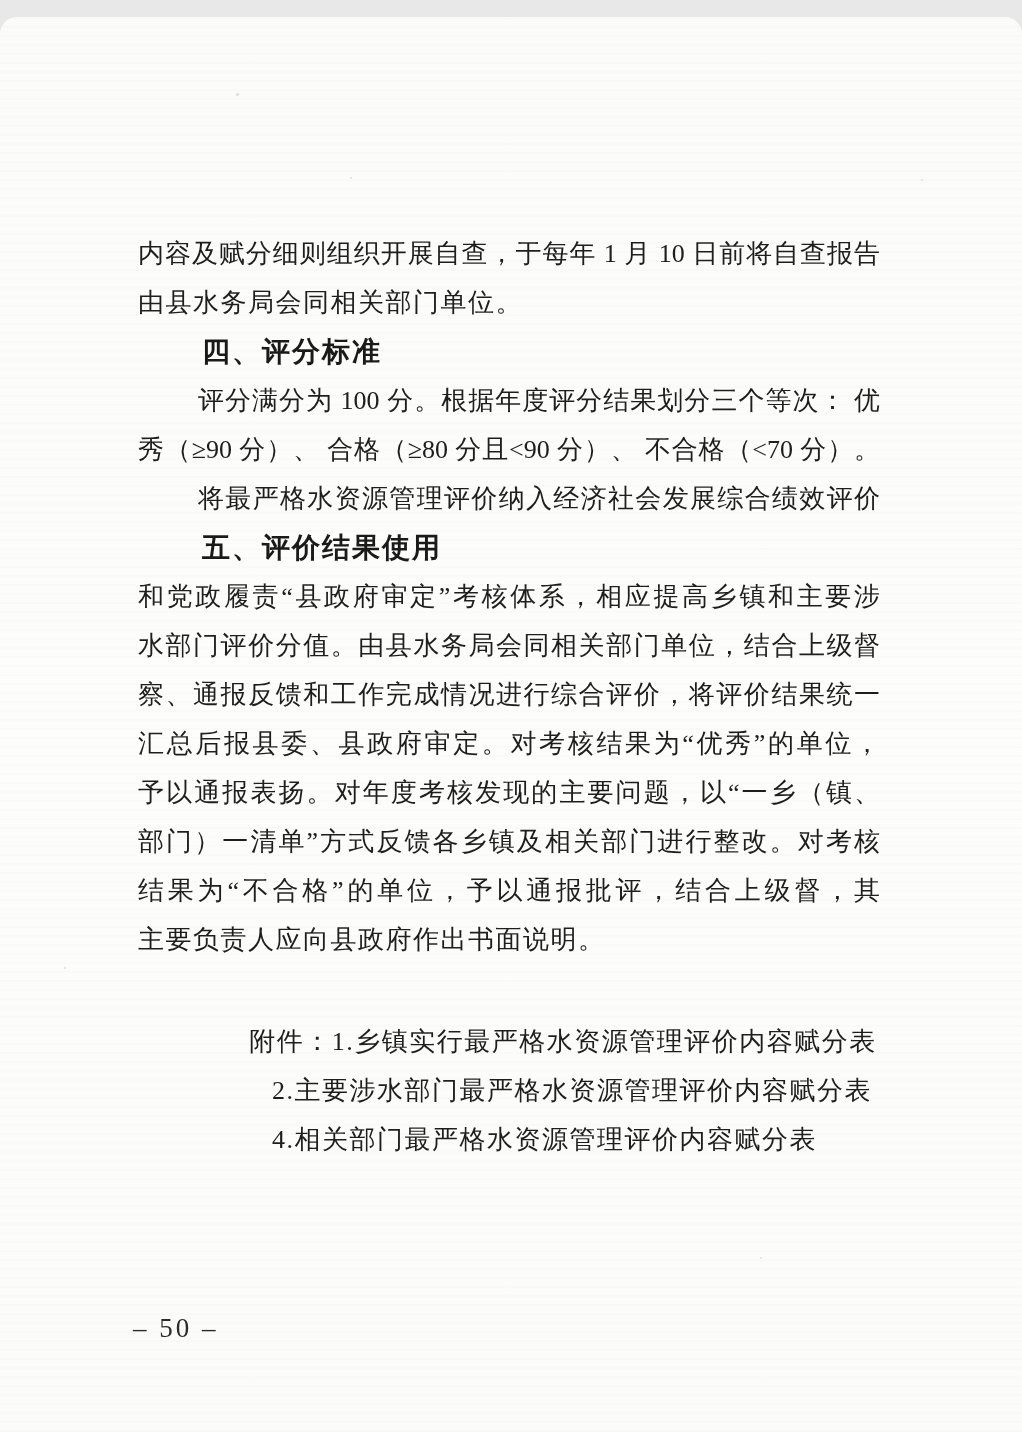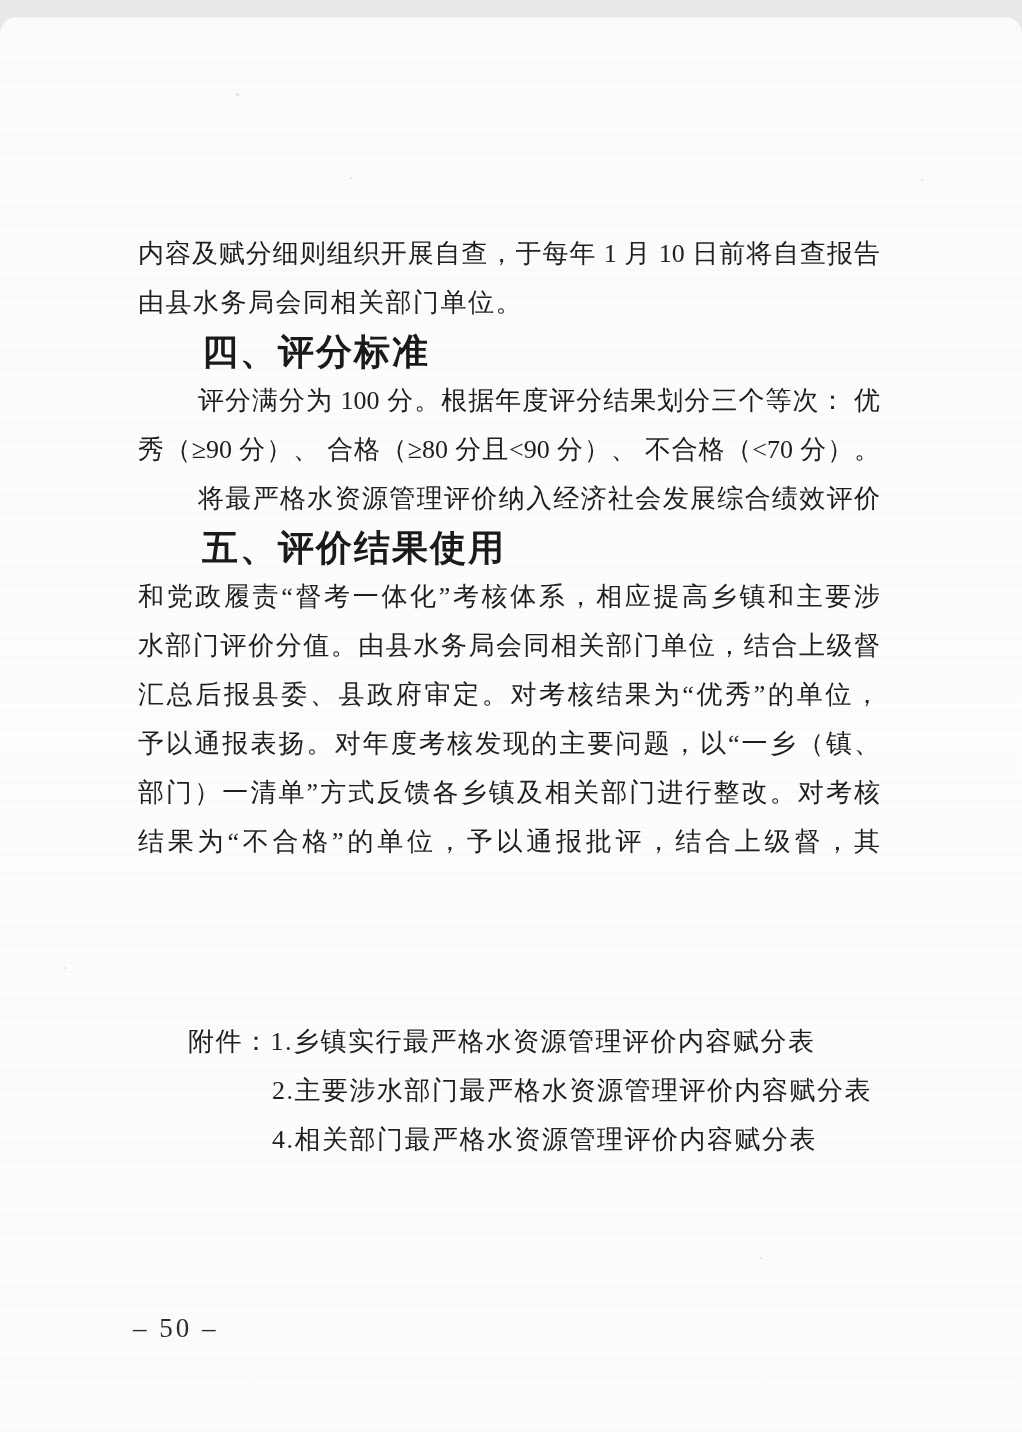--- a/index.html
+++ b/index.html
@@ -42,40 +42,40 @@
     letter-spacing: normal;
     text-align: justify;
     text-align-last: justify;
   }
   .ind {
     text-indent: 60px;
   }
   .head {
     font-family: "Liberation Sans", "DejaVu Sans", sans-serif;
     font-weight: 700;
-    font-size: 36px;
+    font-size: 28px;
     text-indent: 64px;
     letter-spacing: 2px;
     color: #1a1a1a;
   }
   .attachments {
     position: absolute;
     left: 138px;
     top: 1000px;
     width: 800px;
   }
   .att-line {
     margin: 0;
     height: 49px;
     line-height: 49px;
     font-size: 26px;
     letter-spacing: 1.5px;
     color: #1e1e1e;
   }
-  .att-first { padding-left: 50px; }
+  .att-first { padding-left: 50px; text-align: center; }
   .att-cont  { padding-left: 134px; }
   .page-number {
     position: absolute;
     left: 133px;
     top: 1296px;
     font-size: 27px;
     letter-spacing: 3px;
     color: #2b2b2b;
     font-family: "Liberation Serif", "DejaVu Serif", serif;
   }
@@ -104,26 +104,28 @@
   <span class="speck s5"></span>
 
   <div class="textblock">
     <p class="line fill">内容及赋分细则组织开展自查，于每年 1 月 10 日前将自查报告</p>
     <p class="line">由县水务局会同相关部门单位。</p>
     <p class="line head">四、评分标准</p>
     <p class="line fill ind">评分满分为 100 分。根据年度评分结果划分三个等次： 优</p>
     <p class="line fill">秀（≥90 分）、 合格（≥80 分且&lt;90 分）、 不合格（&lt;70 分）。</p>
     <p class="line fill ind">将最严格水资源管理评价纳入经济社会发展综合绩效评价</p>
     <p class="line head">五、评价结果使用</p>
-    <p class="line fill">和党政履责“督考一体化”考核体系，相应提高乡镇和主要涉</p>
+    <p class="line fill">和党政履责“县政府审定”考核体系，相应提高乡镇和主要涉</p>
     <p class="line fill">水部门评价分值。由县水务局会同相关部门单位，结合上级督</p>
+    <p class="line fill">察、通报反馈和工作完成情况进行综合评价，将评价结果统一</p>
     <p class="line fill">汇总后报县委、县政府审定。对考核结果为“优秀”的单位，</p>
     <p class="line fill">予以通报表扬。对年度考核发现的主要问题，以“一乡（镇、</p>
     <p class="line fill">部门）一清单”方式反馈各乡镇及相关部门进行整改。对考核</p>
     <p class="line fill">结果为“不合格”的单位，予以通报批评，结合上级督，其</p>
+    <p class="line">主要负责人应向县政府作出书面说明。</p>
   </div>
 
   <div class="attachments">
     <p class="att-line att-first"><span>附件：</span><span>1.乡镇实行最严格水资源管理评价内容赋分表</span></p>
     <p class="att-line att-cont"><span>2.主要涉水部门最严格水资源管理评价内容赋分表</span></p>
     <p class="att-line att-cont"><span>4.相关部门最严格水资源管理评价内容赋分表</span></p>
   </div>
 
   <div class="page-number">– 50 –</div>
 

